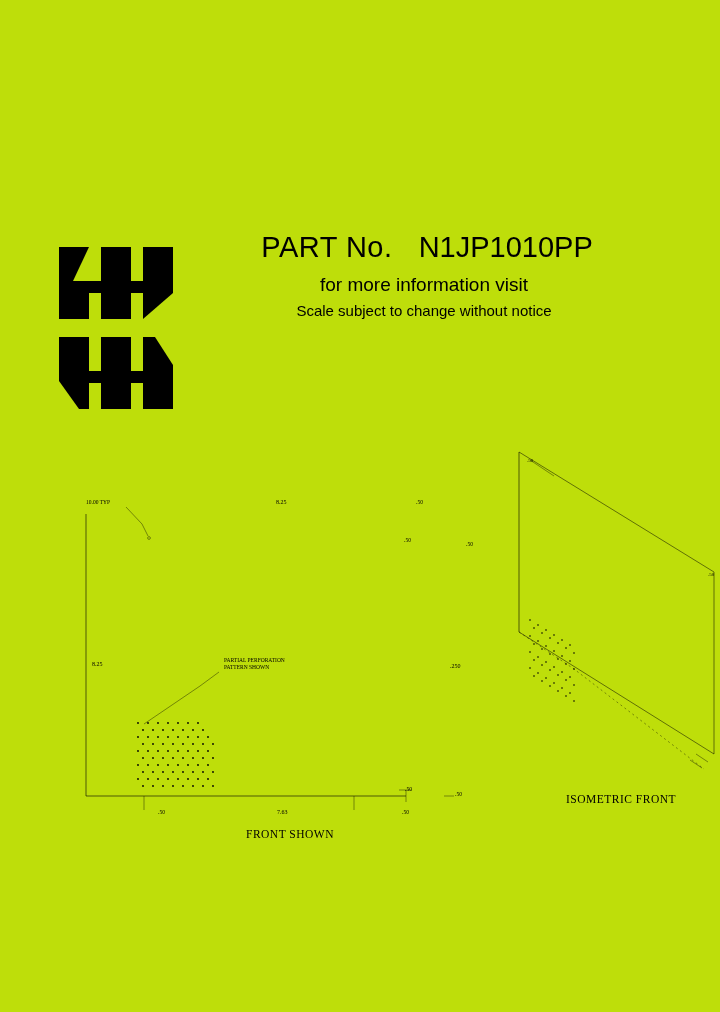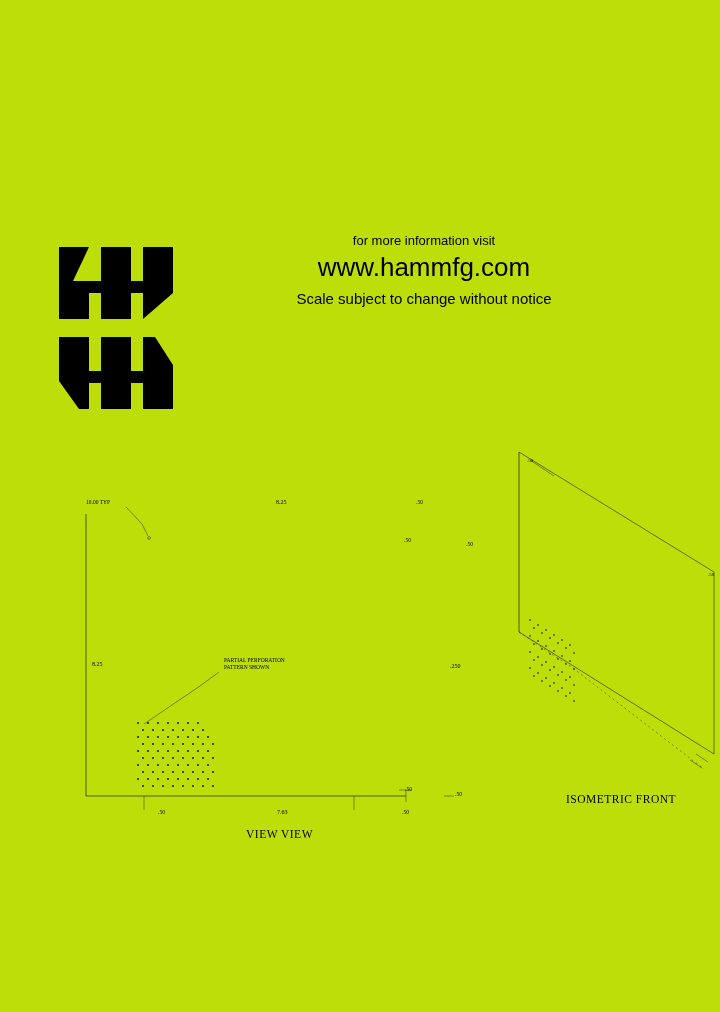--- a/index.html
+++ b/index.html
@@ -58,23 +58,23 @@
   .t-partno {
     font-size: 29px;
     letter-spacing: 0px;
     line-height: 36px;
     white-space: nowrap;
     padding-left: 6px;
   }
   .t-partno .lbl { letter-spacing: 0.5px; }
   .t-partno .num { letter-spacing: 0px; }
   .t-sub {
-    font-size: 13px;
+    font-size: 19px;
     line-height: 20px;
-    margin-top: 2px;
+    margin-top: 10px;
   }
   .t-url {
     font-size: 26px;
     line-height: 32px;
     margin-top: 0px;
   }
   .t-notice {
     font-size: 15px;
     line-height: 20px;
     margin-top: 6px;
@@ -137,22 +137,26 @@
           <g fill="#bede0a">
             <path d="M30 6 L30 40 L14 40 Z"></path>
             <path d="M84 78 L114 78 L114 52 Z"></path>
             <path d="M0 168 L0 140 L20 168 Z"></path>
             <path d="M114 96 L114 124 L96 96 Z"></path>
           </g>
         </svg>
       </div>
 
       <div id="titletext">
+        <div class="t-partno">
+          <span class="lbl">PART No.</span>
+          <span style="display:inline-block;width:10px;"></span>
+          <span class="num">N1JP1010PP</span>
+        </div>
         <div class="t-sub">for more information visit</div>
-        <div class="t-url">www.hammfg.com</div>
         <div class="t-notice">Scale subject to change without notice</div>
       </div>
     </div>
 
     <div id="drawing">
       <svg width="720" height="450" viewBox="0 0 720 450" xmlns="http://www.w3.org/2000/svg">
         <g stroke="#000000" fill="none" stroke-width="0.6">
 
           <line x1="72" y1="90" x2="72" y2="372"></line>
 
@@ -334,17 +338,17 @@
           <text x="263" y="390" font-size="6">7.63</text>
           <text x="388" y="390" font-size="5.5">.50</text>
           <text x="210" y="238" font-size="5.5">PARTIAL PERFORATION</text>
           <text x="210" y="245" font-size="5.5">PATTERN SHOWN</text>
           <text x="513" y="38" font-size="5">.50</text>
           <text x="694" y="152" font-size="5">.50</text>
         </g>
       </svg>
     </div>
 
-    <div class="vlabel" id="front-view-label">VIEW VIEW</div>
+    <div class="vlabel" id="front-view-label">FRONT SHOWN</div>
     <div class="vlabel" id="iso-view-label">ISOMETRIC FRONT</div>
 
   </div>
 </div>
 
 </body></html>

